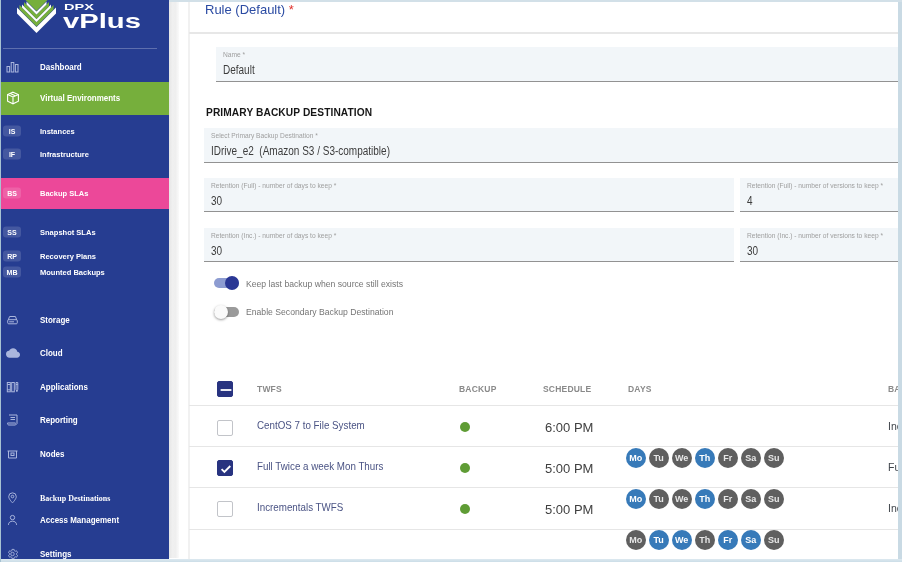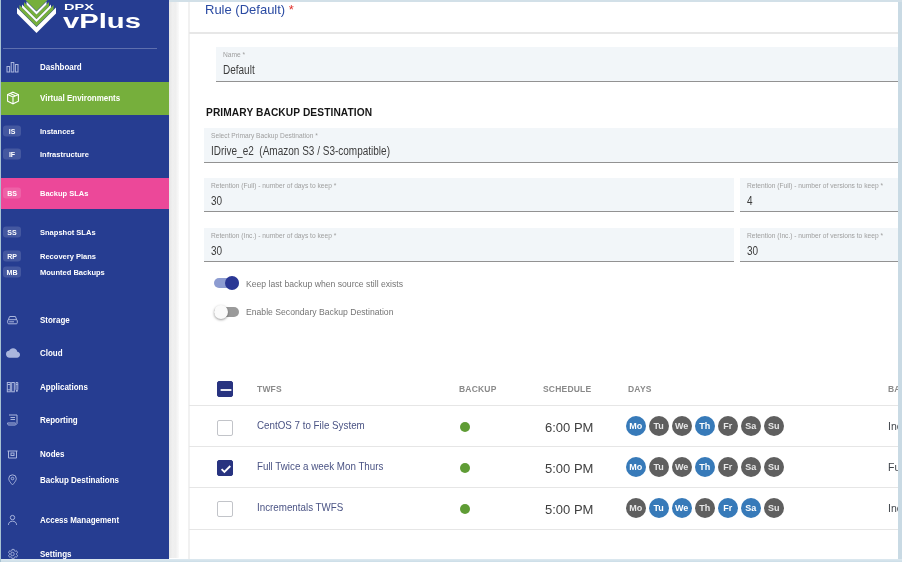--- a/index.html
+++ b/index.html
@@ -48,21 +48,21 @@
 
   
   .th { position:absolute; font-size:8.5px; font-weight:700; color:#8a8a8a; letter-spacing:.2px; }
   .rowline { position:absolute; left:189px; width:709px; height:1px; background:#e6e6e6; }
   .cb { position:absolute; left:217px; width:16px; height:16px; border:1.5px solid #c2c4c9; border-radius:2px; background:#fff; }
   .cb.on { background:#283380; border-color:#283380; }
   .rname { position:absolute; left:257px; font-size:11px; color:#4a5384; transform:scaleX(.89); transform-origin:left top; white-space:nowrap; }
   .dot { position:absolute; left:459.5px; width:10px; height:10px; border-radius:50%; background:#5f9c35; }
   .sched { position:absolute; left:545px; font-size:13px; color:#3f3f3f; }
   .day { position:absolute; width:20px; height:20px; border-radius:50%; color:#fff;
-         font-size:9px; font-weight:700; text-align:center; line-height:20px; }
+         font-size:9px; font-weight:700; text-align:center; line-height:20px;margin-top:32px; }
   .day.b { background:#377ab9; }
   .day.g { background:#5f5f5f; color:#e8e8e8; }
   .btype { position:absolute; left:888px; font-size:10.5px; color:#40464c; }
 </style>
 </head>
 <body>
 
 <div id="sidebar" class="abs"></div>
 <div id="gutter" class="abs"></div>
 <div id="vline" class="abs"></div>
@@ -151,21 +151,21 @@
   </svg>
   <span class="txt">Reporting</span>
 </div>
 <div class="mitem" style="top:437px;height:33.4px;">
   <svg class="micon" width="13" height="13" viewBox="0 0 13 13" fill="none" stroke="#aab6dd" stroke-width="1">
     <path d="M1.5 3.5 H11.5 M2.5 3.5 V10.5 H10.5 V3.5"></path>
       <rect x="5" y="5.5" width="3" height="2.5"></rect>
   </svg>
   <span class="txt">Nodes</span>
 </div>
-<div class="mitem" style="top:463px;height:33.4px;">
+<div class="mitem" style="top:481px;height:33.4px;font-family:Liberation Serif, serif;">
   <svg class="micon" width="13" height="13" viewBox="0 0 24 24" fill="none" stroke="#aab6dd" stroke-width="1.8">
     <path d="M12 21s-7-7.1-7-11.5a7 7 0 1 1 14 0C19 13.9 12 21 12 21z"></path>
       <circle cx="12" cy="9.3" r="2.4"></circle>
   </svg>
   <span class="txt">Backup Destinations</span>
 </div>
 <div class="mitem" style="top:503.8px;height:33.4px;">
   <svg class="micon" width="13" height="13" viewBox="0 0 24 24" fill="none" stroke="#aab6dd" stroke-width="1.8">
     <circle cx="12" cy="7.5" r="4"></circle>
       <path d="M4.5 21 C4.5 16.5 8 14.2 12 14.2 C16 14.2 19.5 16.5 19.5 21"></path>

